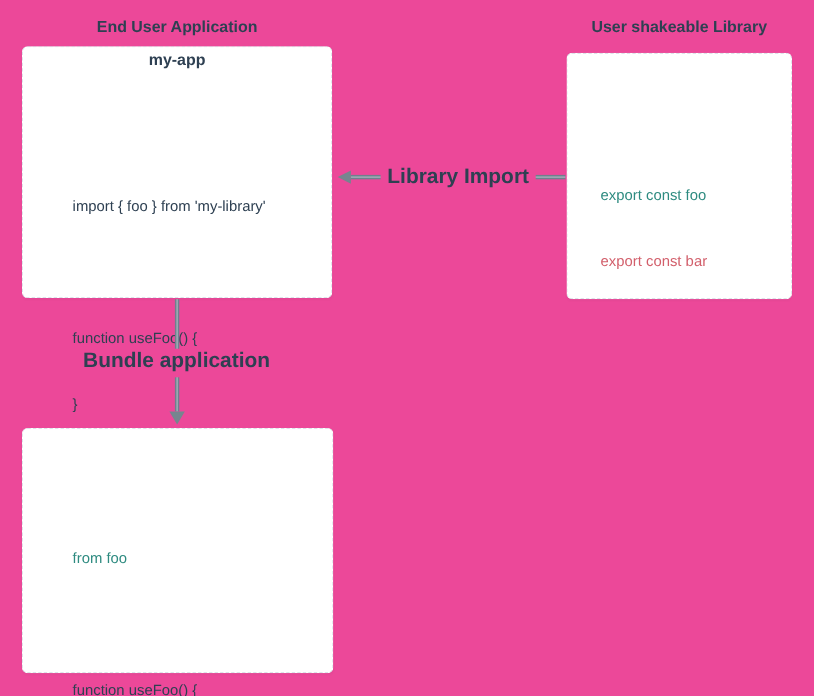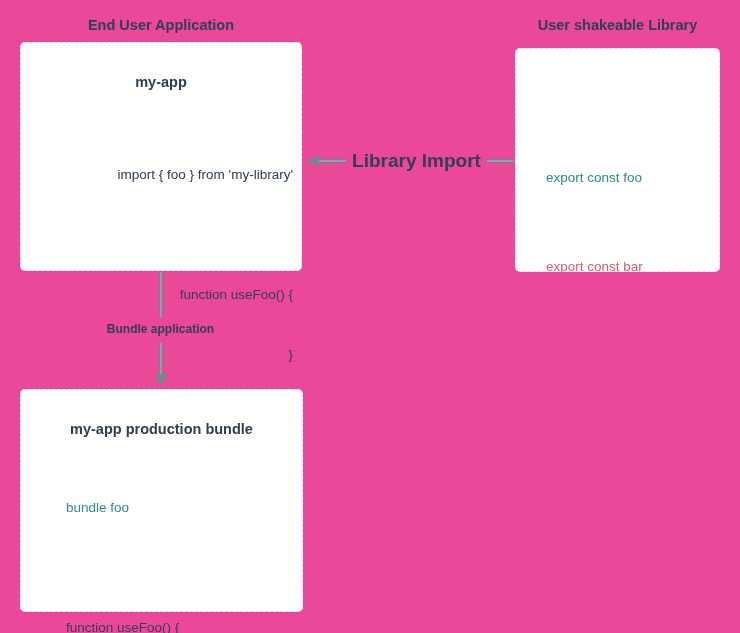--- a/index.html
+++ b/index.html
@@ -30,40 +30,40 @@
     border: 1px dashed #dde4ea;
     border-radius: 5px;
     box-shadow: 0 1px 2px rgba(40,60,80,0.04);
   }
   .box-app    { left: 20px;  top: 42px;  width: 282px; height: 229px; }
   .box-library{ left: 515px; top: 48px;  width: 205px; height: 224px; }
   .box-bundle { left: 20px;  top: 389px; width: 283px; height: 223px; }
 
   .box-title {
     position: absolute;
-    top: 29px; left: 0; right: 0;
+    top: 2px; left: 0; right: 0;
     text-align: center;
     font-weight: 700;
     font-size: 14.5px;
     line-height: 20px;
     color: #2e4052;
   }
   .code {
     position: absolute;
     left: 45px; right: 8px;
     font-size: 13.5px;
     line-height: 20px;
     white-space: pre;
     color: #2e4052;
   }
-  .code-app    { top: 82px; text-align: right; }
+  .code-app    { top: 95px; }
   .code-bundle { top: 68px; }
   .code-library{ top: 79px; left: 30px; }
   .code-line { min-height: 20px; }
-  .gap-before { margin-top: 29px; }
+  .gap-before { }
 
   
   .h-arrow {
     position: absolute;
     left: 307px; top: 149px;
     width: 207px; height: 24px;
     display: flex;
     align-items: center;
   }
   .arrow-left-head {
@@ -95,21 +95,21 @@
     width: 4px;
     background: linear-gradient(to right, #6f808e 25%, #b3bdc5 50%, #6f808e 75%);
   }
   .v-line-top    { top: 272px; height: 45px; }
   .v-line-bottom { top: 343px; height: 31px; }
   .v-label {
     position: absolute;
     left: 40px; top: 320px; width: 241px;
     text-align: center;
     font-weight: 700;
-    font-size: 12px;
+    font-size: 19px;
     line-height: 18px;
     color: #2e4052;
   }
   .arrow-down-head {
     position: absolute;
     left: 153.5px; top: 374px;
     width: 0; height: 0;
     border-left: 7px solid transparent;
     border-right: 7px solid transparent;
     border-top: 12px solid #76858f;
@@ -147,23 +147,22 @@
     <div class="arrow-label">Library Import</div>
     <div class="h-line"></div>
   </div>
 
   <div class="v-line v-line-top"></div>
   <div class="v-label">Bundle application</div>
   <div class="v-line v-line-bottom"></div>
   <div class="arrow-down-head"></div>
 
   <div class="box box-bundle">
-    <div class="box-title">my-app production bundle</div>
     <div class="code code-bundle">
-      <div class="code-line" style="color: rgb(46, 139, 128);">bundle foo</div>
+      <div class="code-line" style="color: rgb(46, 139, 128);">from foo</div>
       <div class="code-line"></div>
       <div class="code-line">function useFoo() {</div>
       
       
     </div>
   </div>
 
 </div>
 
 </body></html>

